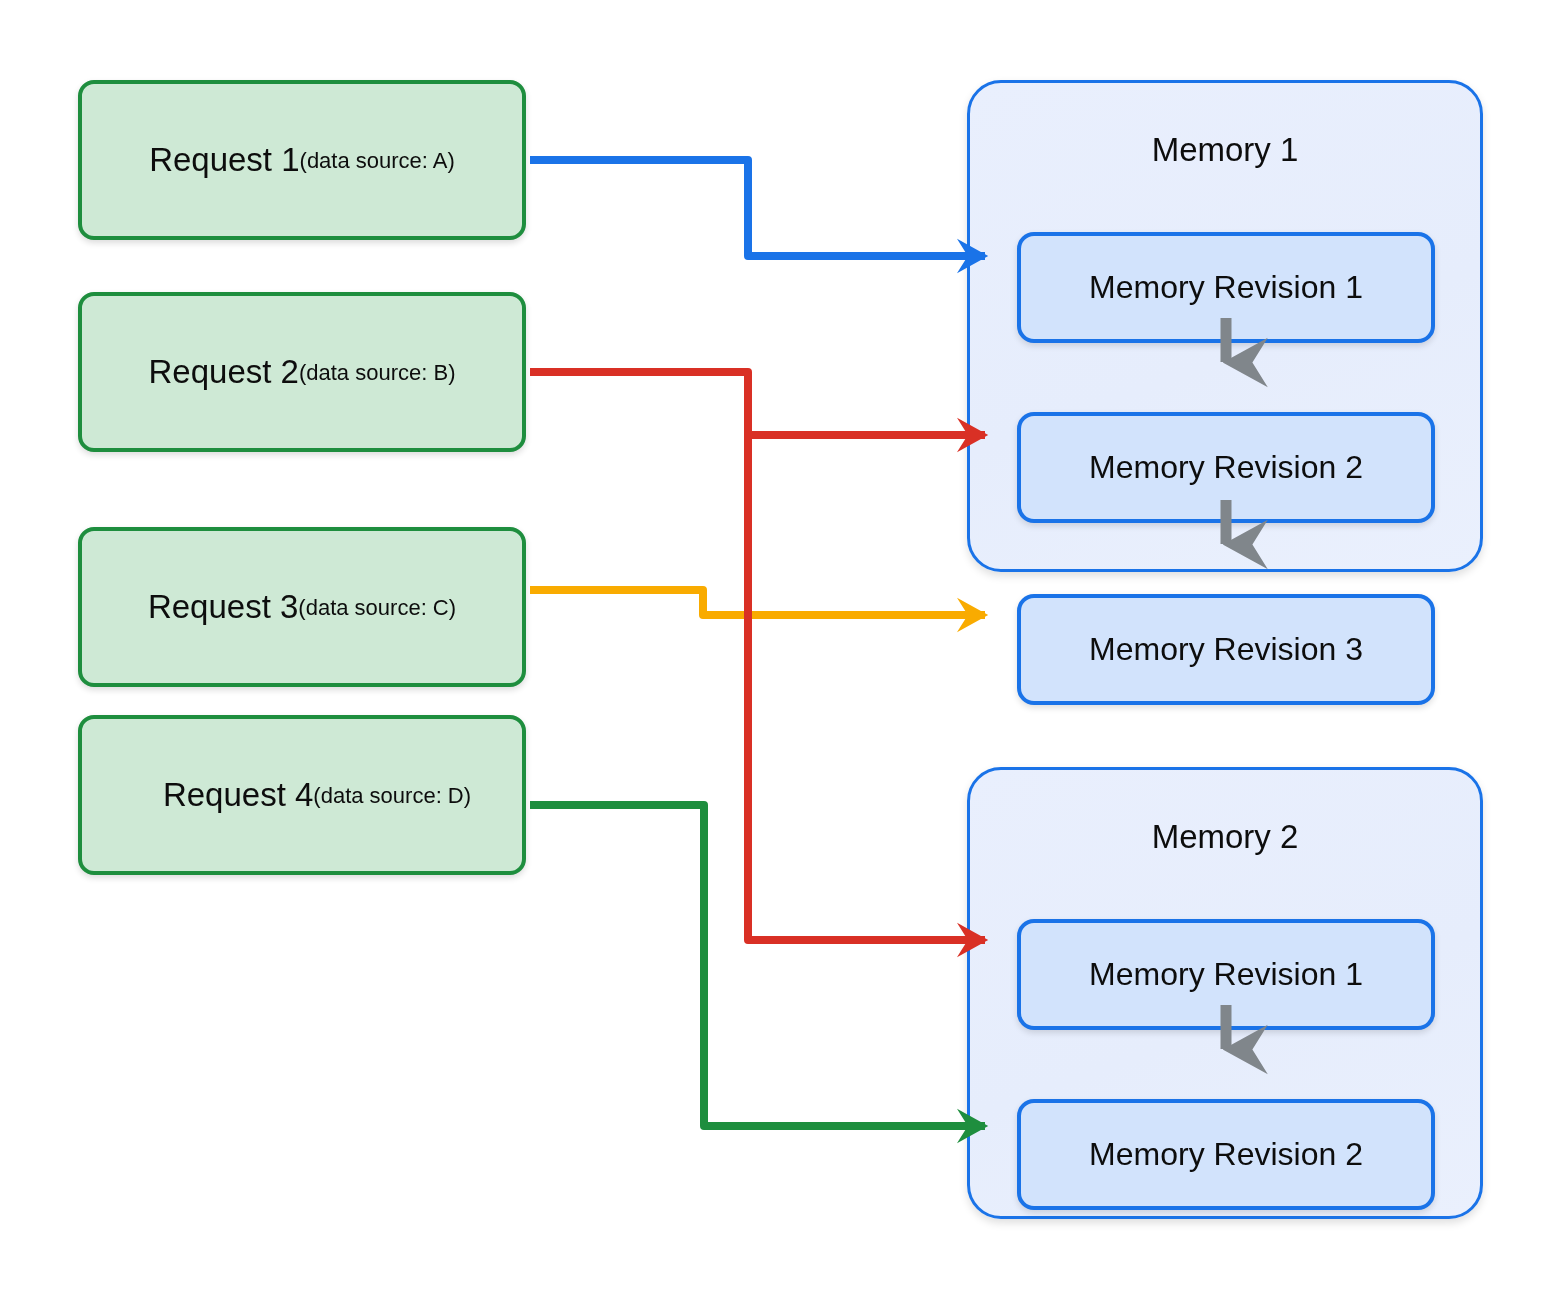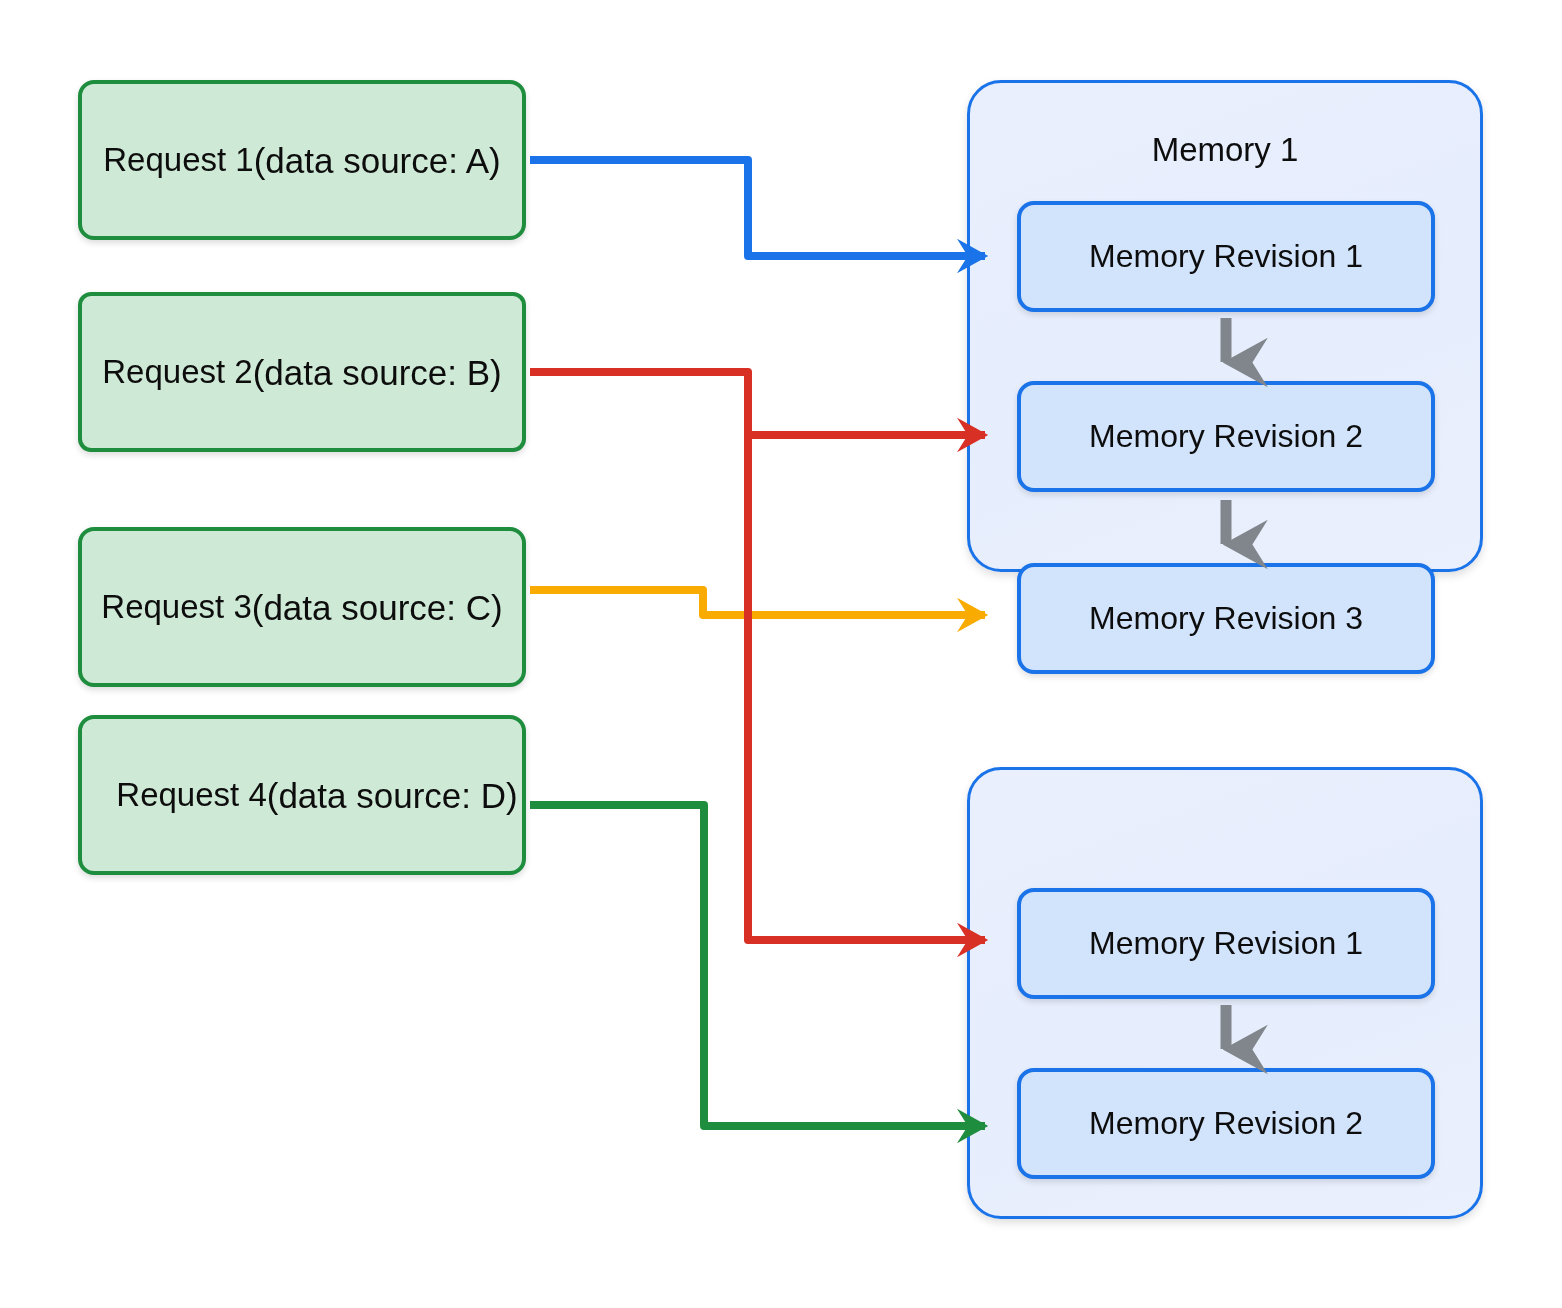--- a/index.html
+++ b/index.html
@@ -32,28 +32,28 @@
     justify-content: center;
     box-shadow: 0 3px 6px rgba(0,0,0,0.14);
   }
   .request-title {
     font-size: 33px;
     color: #0d0d0d;
     line-height: 1.22;
     white-space: nowrap;
   }
   .request-sub {
-    font-size: 35px;
+    font-size: 22px;
     color: #0d0d0d;
     line-height: 1.25;
     white-space: nowrap;
     margin-top: 2px;
   }
   #request-1 { top: 80px; }
-  #request-2 { top: 292px; border-radius: 13px; }
+  #request-2 { top: 292px; }
   #request-3 { top: 503px; margin-top: 24px; }
   #request-4 { top: 715px; padding-left: 30px; }
 
   
   .memory-container {
     position: absolute;
     left: 967px;
     width: 516px;
     background: linear-gradient(160deg, #e9effd 0%, #e6edfc 55%, #eaf0fd 100%);
     border: 3px solid #1a73e8;
@@ -80,20 +80,21 @@
     left: 47px;
     width: 418px;
     height: 111px;
     background: #d2e3fc;
     border: 4px solid #1a73e8;
     border-radius: 17px;
     display: flex;
     align-items: center;
     justify-content: center;
     box-shadow: 0 3px 6px rgba(0,0,0,0.13);
+    margin-top: 31px;
   }
   .revision-label {
     font-size: 32px;
     color: #0d0d0d;
     white-space: nowrap;
   }
 
   
   #m1-rev-1 { top: 118px; }
   #m1-rev-2 { top: 298px; }
@@ -148,20 +149,21 @@
     </div>
     <div class="revision-box" id="m1-rev-2">
       <span class="revision-label">Memory Revision 2</span>
     </div>
     <div class="revision-box" id="m1-rev-3">
       <span class="revision-label">Memory Revision 3</span>
     </div>
   </div>
 
   <div class="memory-container" id="memory-2">
+    <div class="memory-title">Memory 2</div>
     <div class="revision-box" id="m2-rev-1">
       <span class="revision-label">Memory Revision 1</span>
     </div>
     <div class="revision-box" id="m2-rev-2">
       <span class="revision-label">Memory Revision 2</span>
     </div>
   </div>
 
   <svg id="inner-arrows" viewBox="0 0 1562 1308">
     <defs>

